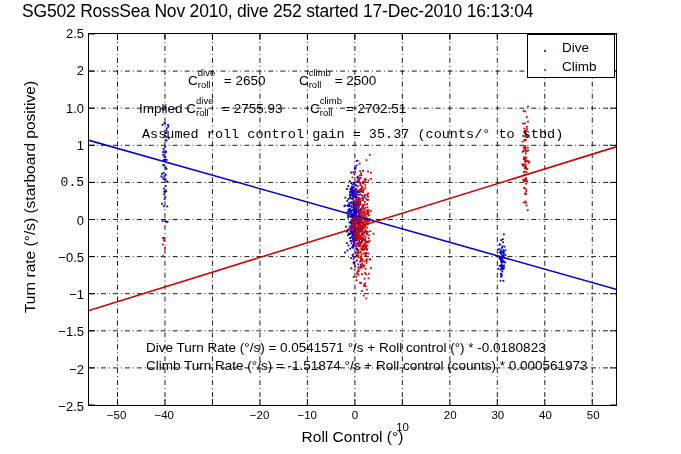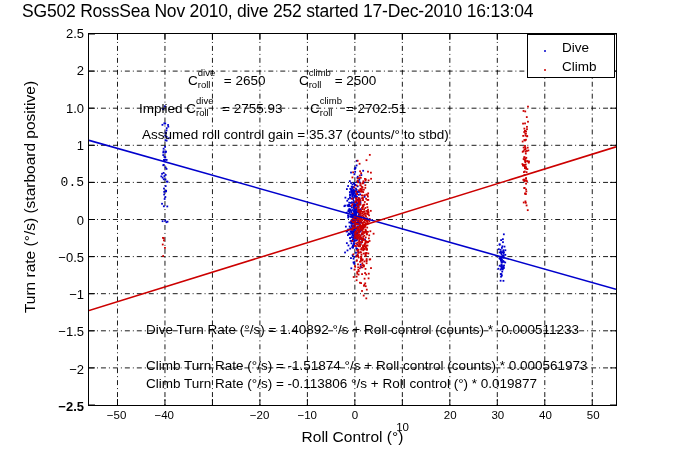--- a/index.html
+++ b/index.html
@@ -63,21 +63,21 @@
 
 <div id="stage">
 
   <div id="title">SG502 RossSea Nov 2010, dive 252 started 17-Dec-2010 16:13:04</div>
 
   <div id="ylabelwrap">
     <div id="ylabel">Turn rate (°/s) (starboard positive)</div>
   </div>
 
   <div id="yticks">
-      <div class="ytick" style="top: 373px; font-weight: bold;">−2.5</div>
+      <div class="ytick" style="top: 373px;">−2.5</div>
       <div class="ytick" style="top: 335.7px;">−2</div>
       <div class="ytick" style="top: 298.4px;">−1.5</div>
       <div class="ytick" style="top: 261.1px;">−1</div>
       <div class="ytick" style="top: 223.8px;">−0.5</div>
       <div class="ytick" style="top: 186.5px;">0</div>
       <div class="ytick" style="top: 149.2px; font-family: Liberation Mono, monospace;">0.5</div>
       <div class="ytick" style="top: 111.9px;">1</div>
       <div class="ytick" style="top: 74.6px;">1.0</div>
       <div class="ytick" style="top: 37.3px;">2</div>
       <div class="ytick" style="top: 0px;">2.5</div>
@@ -1257,25 +1257,24 @@
     <span style="display:inline-block;width:26px;"></span>
     <span class="csym"><span class="base">C</span><span class="sups">climb</span><span class="subs">roll</span></span><span>= 2500</span>
   </div>
 
   <div class="anno" id="anno2" style="left:139px;top:101px;">
     <span>Implied </span><span class="csym"><span class="base">C</span><span class="sups">dive</span><span class="subs">roll</span></span><span>= 2755.93</span>
     <span style="display:inline-block;width:20px;"></span>
     <span class="csym"><span class="base">C</span><span class="sups">climb</span><span class="subs">roll</span></span><span>= 2702.51</span>
   </div>
 
-  <div class="anno" id="anno3" style="left:142px;top:127px;">Assumed roll control gain = 35.37 (counts/° to stbd)</div>
+  <div class="anno" id="anno3" style="left:142px;top:127px;font-family:Liberation Mono, monospace;">Assumed roll control gain = 35.37 (counts/° to stbd)</div>
 
-  <div class="eq" id="eq0" style="left:146px;top:322px;">Dive Turn Rate (°/s) = 1.40892 °/s + Roll control (counts) * -0.000511233</div>
+  <div class="eq" id="eq1" style="left:146px;top:340px;">Dive Turn Rate (°/s) = 0.0541571 °/s + Roll control (°) * -0.0180823</div>
   <div class="eq" id="eq2" style="left:146px;top:358px;">Climb Turn Rate (°/s) = -1.51874 °/s + Roll control (counts) * 0.000561973</div>
-  <div class="eq" id="eq3" style="left:146px;top:376px;">Climb Turn Rate (°/s) = -0.113806 °/s + Roll control (°) * 0.019877</div>
 
   <div id="legend">
       <div class="legrow">
         <span class="legmark"><i style="background: rgb(0, 0, 204);"></i></span>
         <span class="legtext">Dive</span>
       </div>
       <div class="legrow">
         <span class="legmark"><i style="background: rgb(204, 0, 0);"></i></span>
         <span class="legtext">Climb</span>
       </div>

